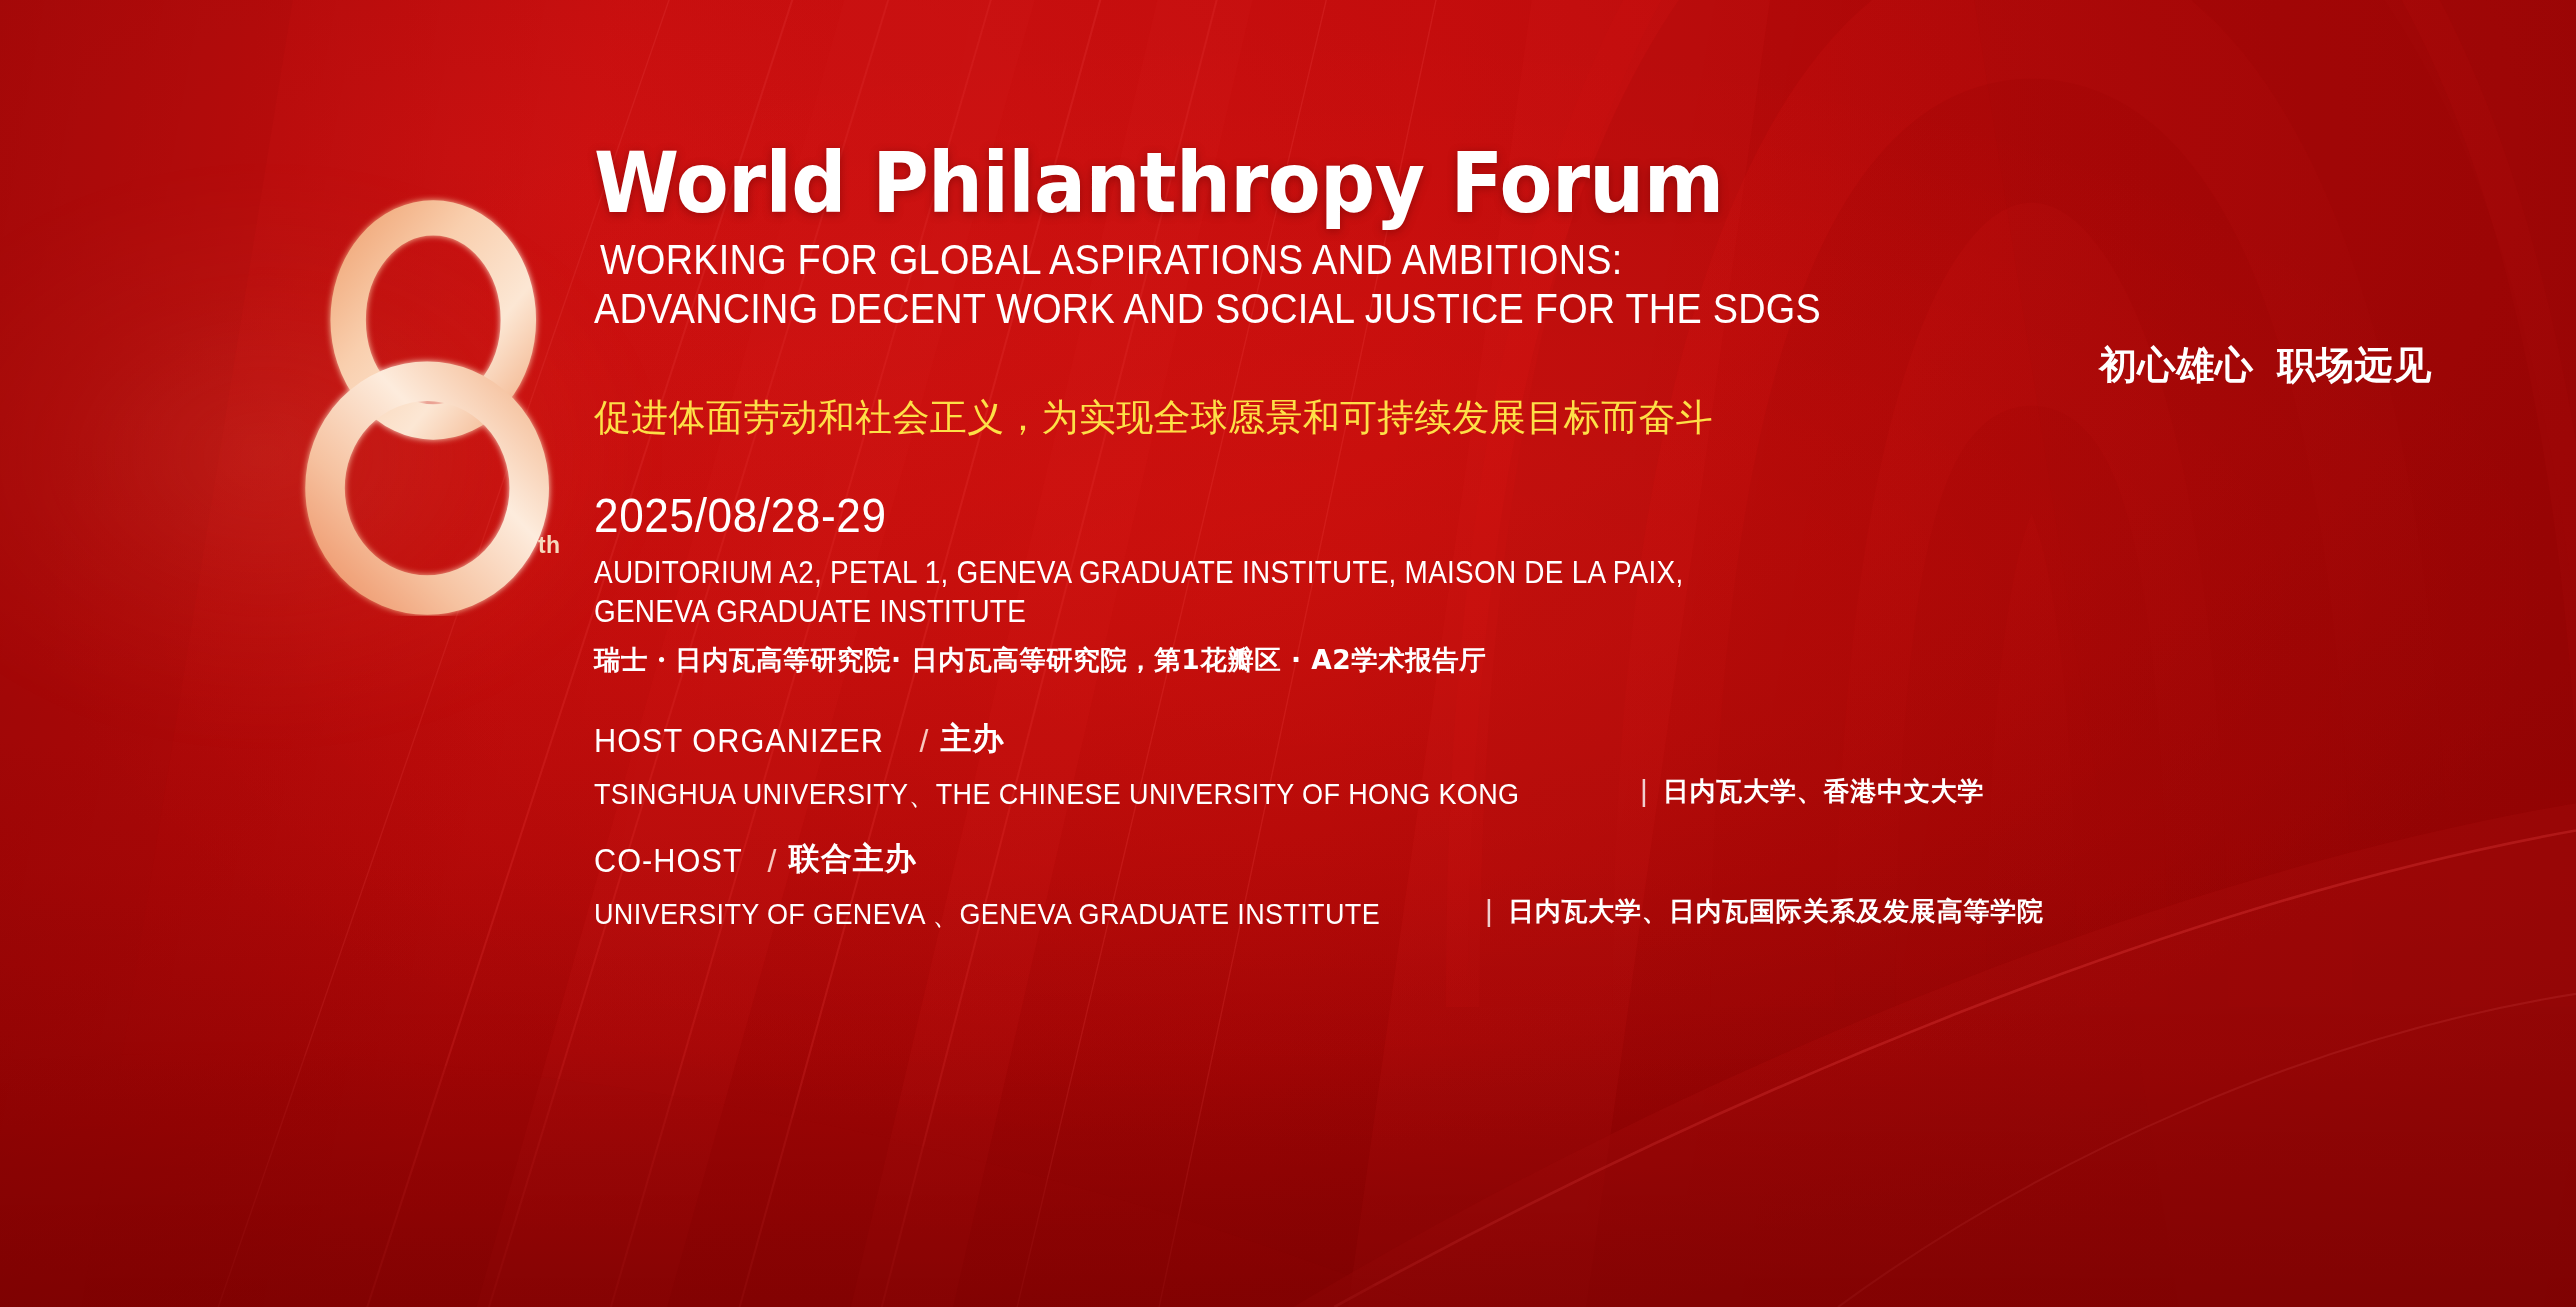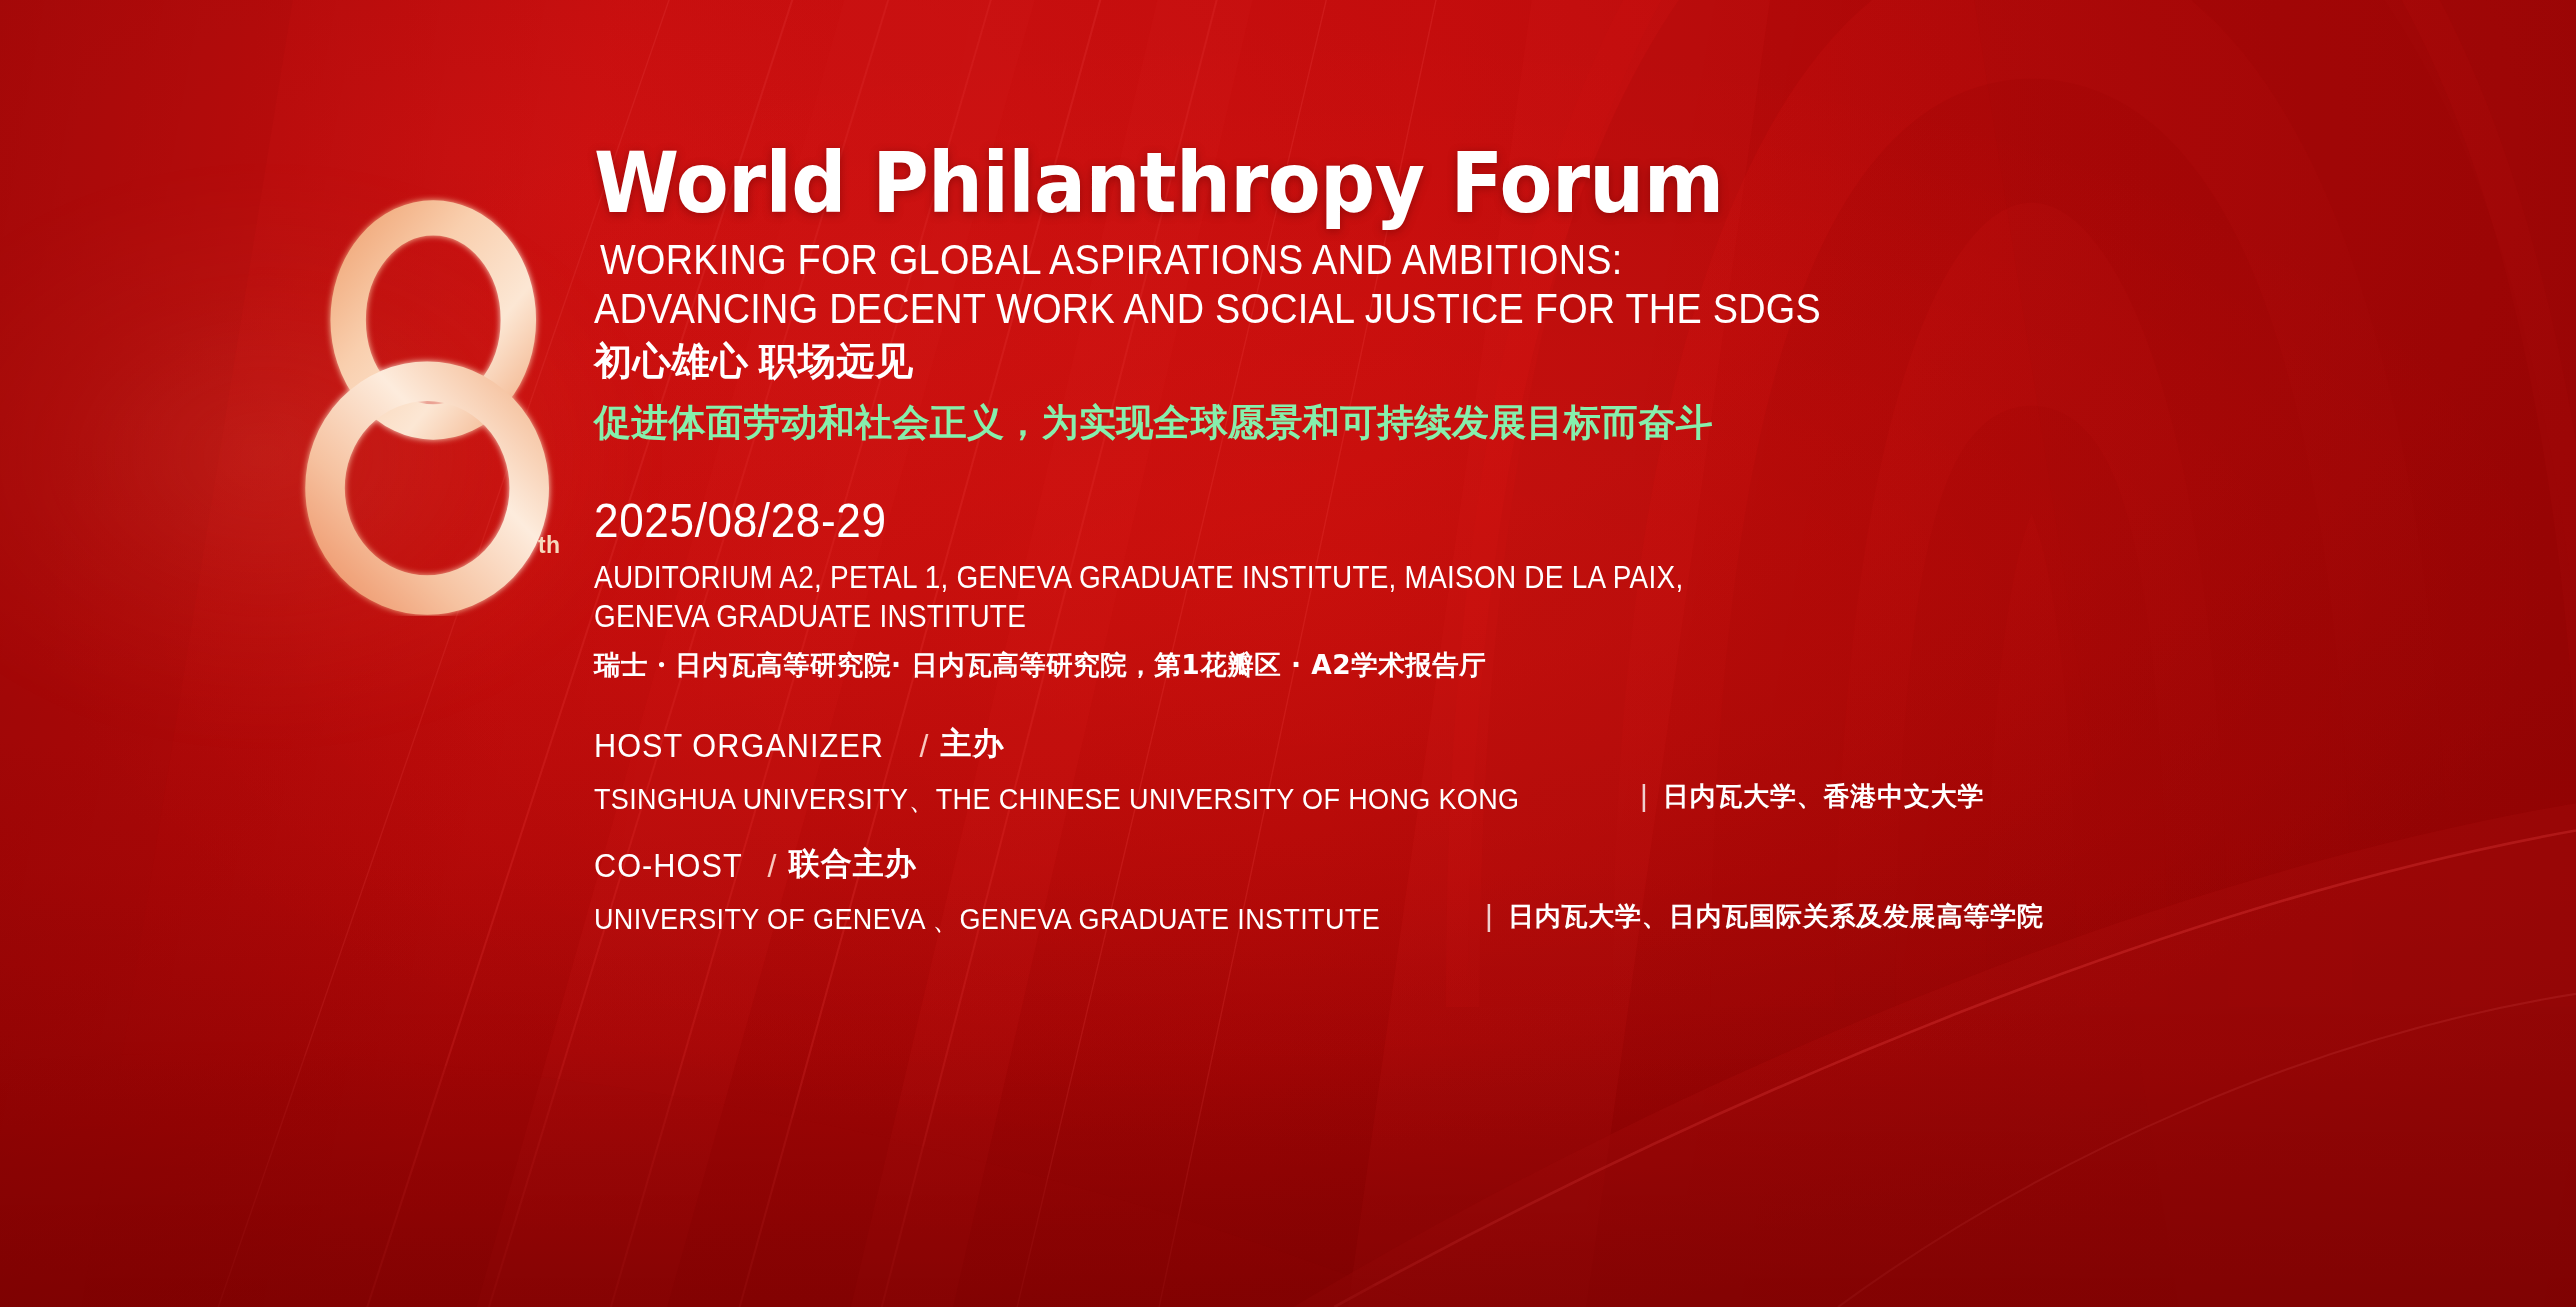--- a/index.html
+++ b/index.html
@@ -122,37 +122,38 @@
     letter-spacing: 0.3px;
     transform: scaleX(0.90);
     transform-origin: left center;
     white-space: nowrap;
     color: #ffffff;
   }
   .subtitle .ln { display: block; }
   .subtitle .ln:first-child { padding-left: 6.8px; }
 
   .cn-head {
-    font-family: Liberation Serif, serif;
+    font-family: Liberation Mono, monospace;
     font-weight: 700;
     font-size: 38px;
     line-height: 1.25;
     letter-spacing: 0.7px;
-    margin-top: 4px;
+    margin-top: 10px;
     color: #ffffff;
     white-space: nowrap;
+    text-align: right;
   }
   .cn-sub {
     font-family: "DejaVu Sans", sans-serif;
-    font-weight: 700;
+    font-weight: 400;
     font-size: 37px;
     line-height: 1.3;
     letter-spacing: 0.3px;
-    margin-top: 14px;
-    color: #86efac;
+    margin-top: 3px;
+    color: #fde047;
     white-space: nowrap;
   }
 
   .date {
     font-family: "Liberation Sans", sans-serif;
     font-weight: 300;
     font-size: 49px;
     line-height: 1.05;
     letter-spacing: 0.7px;
     transform: scaleX(0.90);

